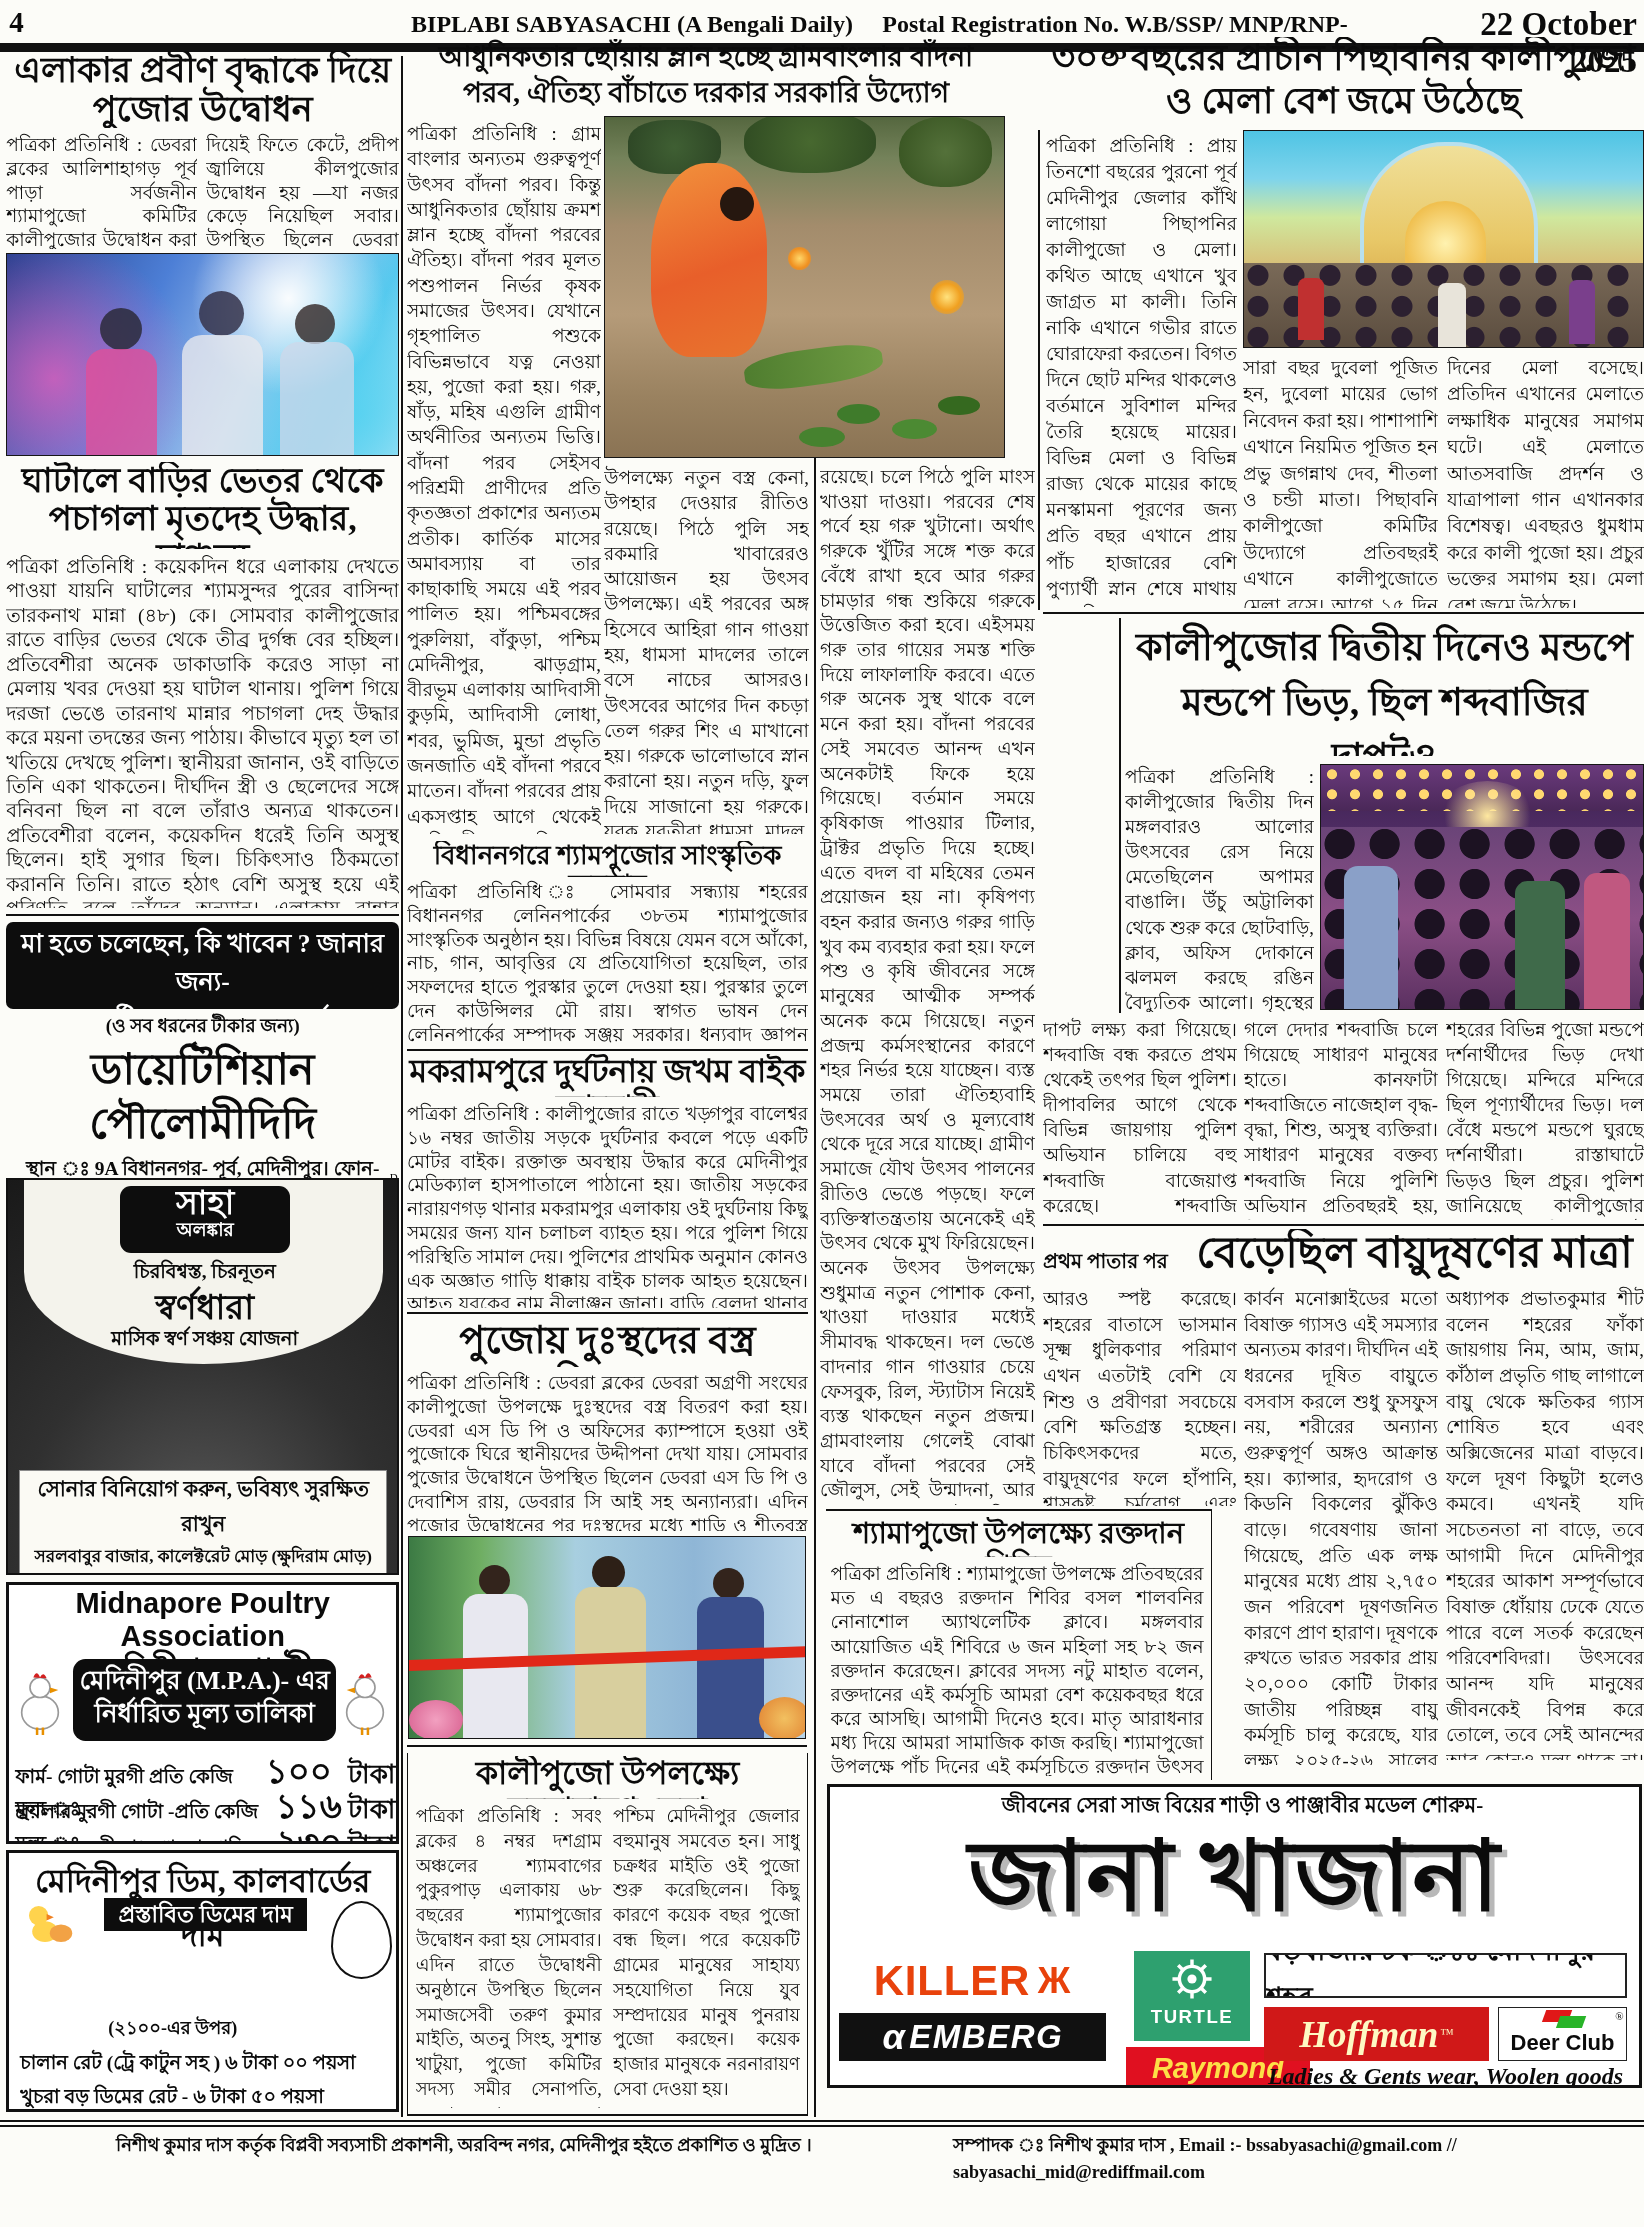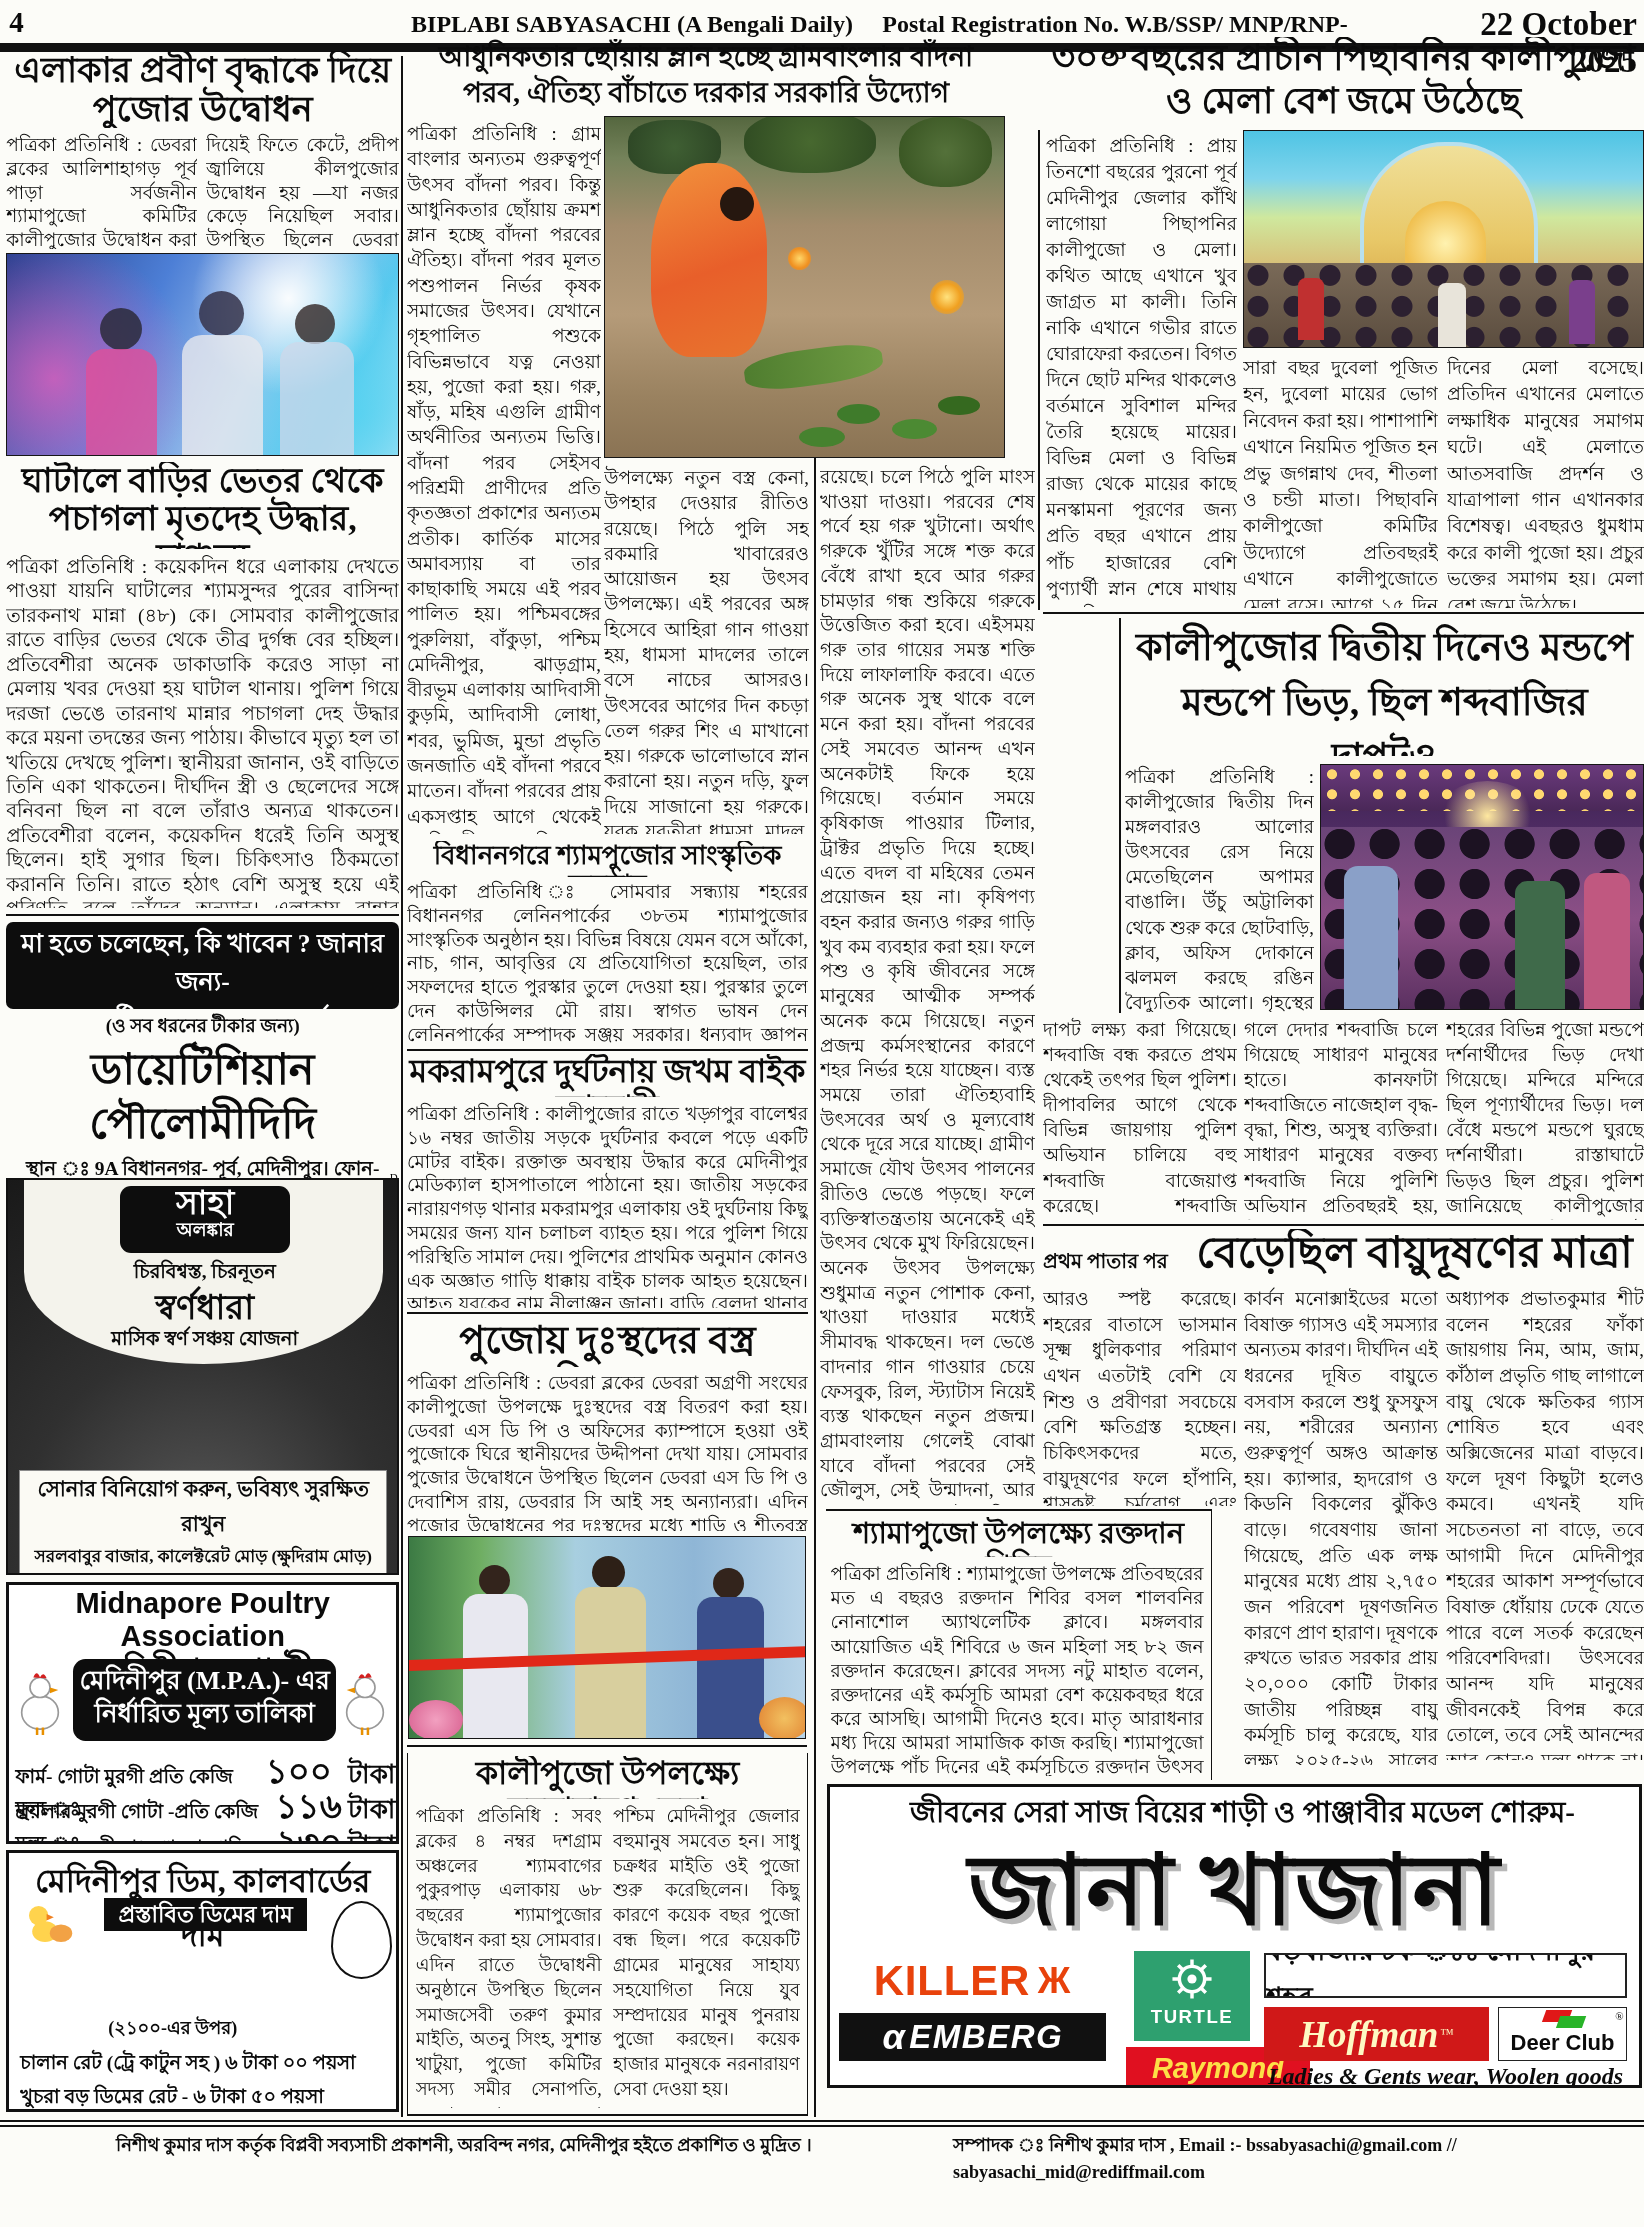--- a/index.html
+++ b/index.html
@@ -244,21 +244,21 @@
   <div class="abs bt" style="left:1043px;top:1286px;width:194px;height:220px;line-height:1.38;">আরও স্পষ্ট করেছে। শহরের বাতাসে ভাসমান সূক্ষ্ম ধুলিকণার পরিমাণ এখন এতটাই বেশি যে শিশু ও প্রবীণরা সবচেয়ে বেশি ক্ষতিগ্রস্ত হচ্ছেন। চিকিৎসকদের মতে, বায়ুদূষণের ফলে হাঁপানি, শ্বাসকষ্ট, চর্মরোগ এবং ফুসফুসের নানা জটিল ব্যাধি ক্রমশ বাড়ছে। বাতাসে নাইট্রোজেন, সালফার ও</div>
   <div class="abs bt" style="left:1244px;top:1286px;width:194px;height:479px;line-height:1.38;">কার্বন মনোক্সাইডের মতো বিষাক্ত গ্যাসও এই সমস্যার অন্যতম কারণ। দীর্ঘদিন এই ধরনের দূষিত বায়ুতে বসবাস করলে শুধু ফুসফুস নয়, শরীরের অন্যান্য গুরুত্বপূর্ণ অঙ্গও আক্রান্ত হয়। ক্যান্সার, হৃদরোগ ও কিডনি বিকলের ঝুঁকিও বাড়ে। গবেষণায় জানা গিয়েছে, প্রতি এক লক্ষ মানুষের মধ্যে প্রায় ২,৭৫০ জন পরিবেশ দূষণজনিত কারণে প্রাণ হারাণ। দূষণকে রুখতে ভারত সরকার প্রায় ২০,০০০ কোটি টাকার জাতীয় পরিচ্ছন্ন বায়ু কর্মসূচি চালু করেছে, যার লক্ষ্য ২০২৫-২৬ সালের মধ্যে পিএম ১০ মাত্রা ৪০ শতাংশ হ্রাস করা। যদিও বিশেষজ্ঞদের আশঙ্কা, শীত পড়ার সঙ্গে সঙ্গে এই দূষণ পরিস্থিতি আরও খারাপ হতে পারে।</div>
   <div class="abs bt" style="left:1446px;top:1286px;width:198px;height:474px;line-height:1.38;">অধ্যাপক প্রভাতকুমার শীট বলেন শহরের ফাঁকা জায়গায় নিম, আম, জাম, কাঁঠাল প্রভৃতি গাছ লাগালে বায়ু থেকে ক্ষতিকর গ্যাস শোষিত হবে এবং অক্সিজেনের মাত্রা বাড়বে। ফলে দূষণ কিছুটা হলেও কমবে। এখনই যদি সচেতনতা না বাড়ে, তবে আগামী দিনে মেদিনীপুর শহরের আকাশ সম্পূর্ণভাবে বিষাক্ত ধোঁয়ায় ঢেকে যেতে পারে বলে সতর্ক করেছেন পরিবেশবিদরা। উৎসবের আনন্দ যদি মানুষের জীবনকেই বিপন্ন করে তোলে, তবে সেই আনন্দের আর কোনও মূল্য থাকে না। তাই বার্তা একটাই—"আনন্দের আলোর উৎসবকে যেন না ঢেকে দেয় বিষাক্ত ধোঁয়া। সচেতন হোন, নিজে বাঁচুন, শহরকে বাঁচান।"</div>
 
   <div class="abs" style="left:826px;top:1509px;width:386px;height:271px;border-top:2.3px solid #111;border-right:1.5px solid #111;">
     <div class="hl" style="font-size:29px;height:40px;margin-top:6.2px;">শ্যামাপুজো উপলক্ষ্যে রক্তদান শিবির</div>
     <div class="bt" style="position:absolute;left:4.6px;top:51px;width:373px;height:214px;line-height:1.3;">পত্রিকা প্রতিনিধি : শ্যামাপুজো উপলক্ষে প্রতিবছরের মত এ বছরও রক্তদান শিবির বসল শালবনির নোনাশোল অ্যাথলেটিক ক্লাবে। মঙ্গলবার আয়োজিত এই শিবিরে ৬ জন মহিলা সহ ৮২ জন রক্তদান করেছেন। ক্লাবের সদস্য নটু মাহাত বলেন, রক্তদানের এই কর্মসূচি আমরা বেশ কয়েকবছর ধরে করে আসছি। আগামী দিনেও হবে। মাতৃ আরাধনার মধ্য দিয়ে আমরা সামাজিক কাজ করছি। শ্যামাপুজো উপলক্ষে পাঁচ দিনের এই কর্মসূচিতে রক্তদান উৎসব ছাড়াও গট পুজা, গোমাতা জাগানো উৎসব, পাতা নাচ, ঝুমুর গান, বয়স্কদের ফুটবল প্রতিযোগিতা প্রভৃতি হয়।</div>
   </div>
 
   <div class="abs" style="left:827px;top:1784px;width:815px;height:304px;border:3.9px solid #111;background:#fff;overflow:hidden;">
-    <div class="ctr bold" style="font-size:29px;margin-top:1.5px;margin-left:16px;">জীবনের সেরা সাজ বিয়ের শাড়ী ও পাঞ্জাবীর মডেল শোরুম-</div>
+    <div class="ctr bold" style="font-size:21px;margin-top:1.5px;margin-left:16px;">জীবনের সেরা সাজ বিয়ের শাড়ী ও পাঞ্জাবীর মডেল শোরুম-</div>
     <div class="ctr bold" style="font-size:98px;line-height:1.1;letter-spacing:1.5px;text-shadow:5.4px 5.4px 0 #b8b8b8;">জানা খাজানা</div>
     <div class="abs brandbox" style="left:14px;top:169px;width:256px;height:50px;gap:7.7px;">
       <span class="bold sans" style="font-size:42px;color:#e8420c;letter-spacing:0.8px;">KILLER</span>
       <span class="bold sans" style="font-size:36px;color:#e8420c;">Ж</span>
     </div>
     <div class="abs brandbox" style="left:9.3px;top:226px;width:267px;height:48px;background:#111;color:#fff;gap:4.6px;">
       <span class="bold sans" style="font-size:36px;font-style:italic;">α</span>
       <span class="bold sans" style="font-size:33px;font-style:italic;letter-spacing:1.5px;">EMBERG</span>
     </div>
     <div class="abs" style="left:304px;top:164px;width:116px;height:90px;background:#2ea06f;text-align:center;">

